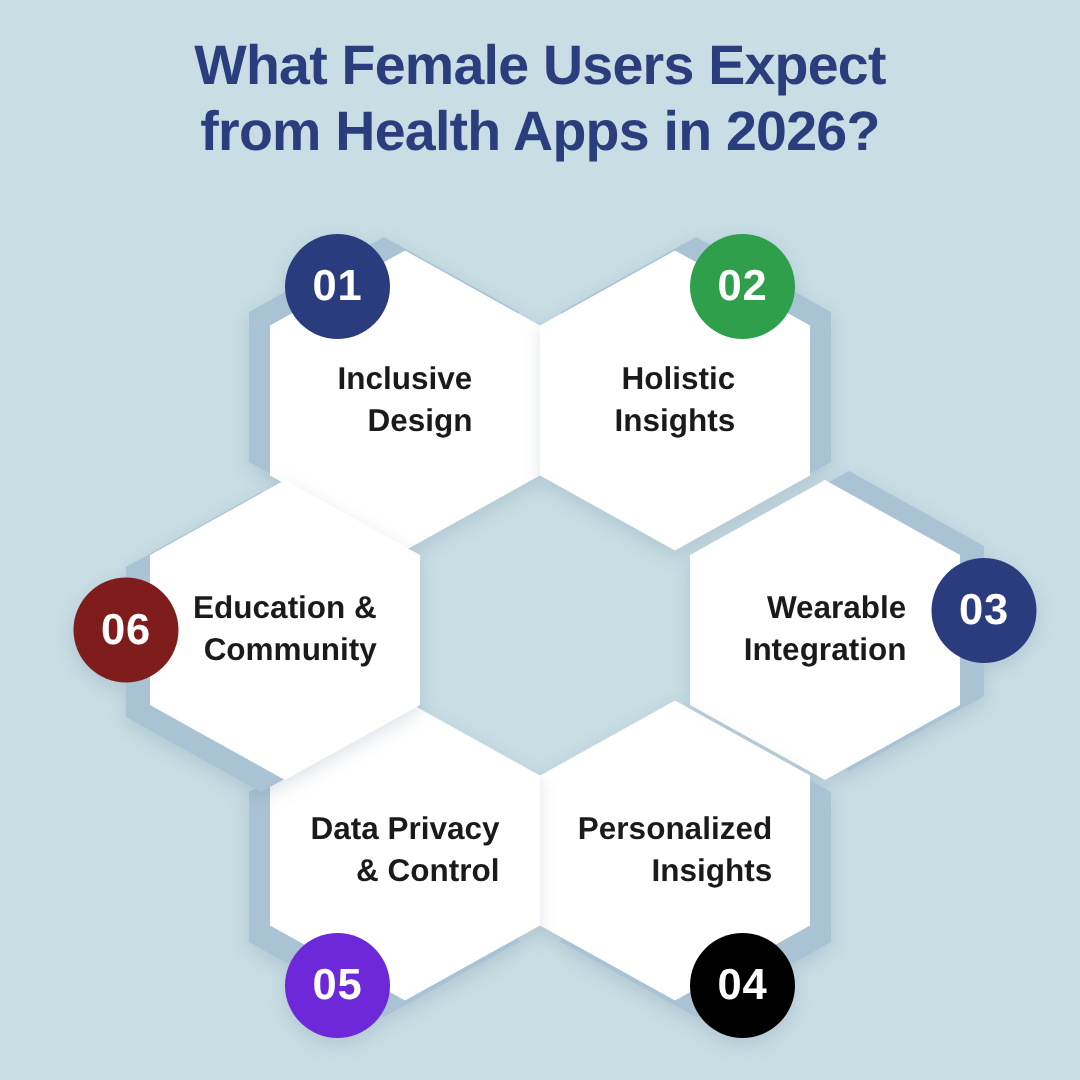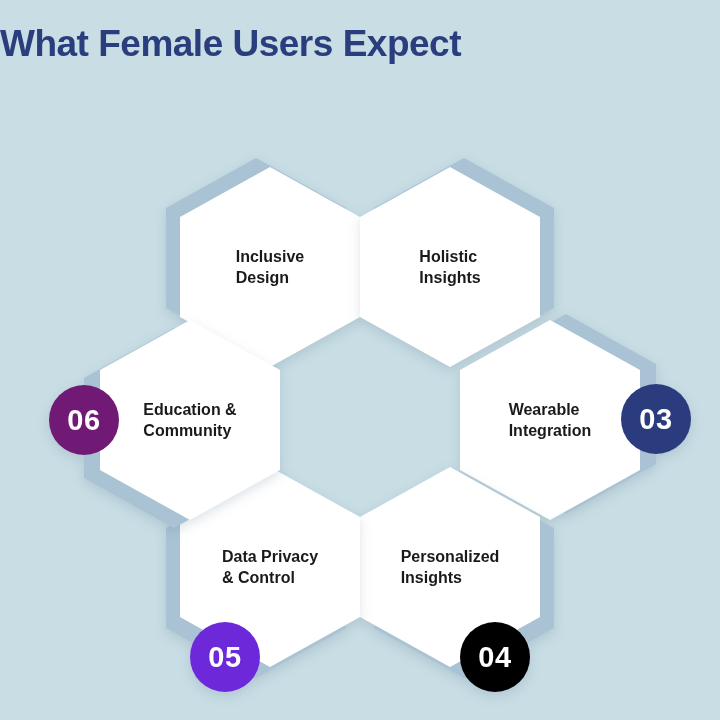--- a/index.html
+++ b/index.html
@@ -9,38 +9,39 @@
   *{margin:0;padding:0;box-sizing:border-box;}
   html,body{width:720px;height:720px;}
   body{
     background:var(--bg);
     font-family:"Liberation Sans", sans-serif;
     overflow:hidden;
   }
   .canvas{position:relative;width:720px;height:720px;}
   .title{
     position:absolute;left:0;top:22px;width:720px;
+    text-align:center;
     font-size:37px;font-weight:bold;letter-spacing:-0.5px;
     line-height:1.18;color:var(--title);
   }
   .hex-item{
     position:absolute;width:180px;height:200px;
     filter:drop-shadow(0 4px 6px rgba(70,100,125,0.18));
   }
   .hex-shadow,.hex-face{
     position:absolute;left:0;top:0;width:180px;height:200px;
     clip-path:polygon(50% 0%,100% 25%,100% 75%,50% 100%,0% 75%,0% 25%);
   }
   .hex-shadow{background:var(--shadow-hex);}
   .hex-face{background:var(--hex-fill);}
   .hex-label{
     position:absolute;left:0;top:0;width:180px;height:200px;
     display:flex;align-items:center;justify-content:center;
-    text-align:left;white-space:pre-line;
-    font-size:16px;font-weight:bold;line-height:1.32;color:var(--text);
+    text-align:right;white-space:pre-line;
+    font-size:21px;font-weight:bold;line-height:1.32;color:var(--text);
   }
   .badge{
     position:absolute;width:70px;height:70px;border-radius:50%;
     display:flex;align-items:center;justify-content:center;
     color:#ffffff;font-size:29px;font-weight:bold;letter-spacing:0.5px;
   }
   
   .pos-1{left:180px;top:167px;}
   .pos-2{left:360px;top:167px;}
   .pos-3{left:440px;top:320px;margin-left:20px;}
@@ -50,44 +51,50 @@
   
   .pos-1 .hex-shadow{transform:translate(-14px,-9px);}
   .pos-2 .hex-shadow{transform:translate(14px,-9px);}
   .pos-3 .hex-shadow{transform:translate(16px,-6px);}
   .pos-4 .hex-shadow{transform:translate(14px,11px);}
   .pos-5 .hex-shadow{transform:translate(-14px,11px);}
   .pos-6 .hex-shadow{transform:translate(-16px,8px);}
   
   .pos-1 .badge{left:10px;top:-11px;}
   .pos-2 .badge{left:100px;top:-11px;}
-  .pos-3 .badge{left:161px;top:64px;}
+  .pos-3 .badge{left:161px;top:52px;}
   .pos-4 .badge{left:100px;top:155px;}
   .pos-5 .badge{left:10px;top:155px;}
   .pos-6 .badge{left:-51px;top:65px;}
 </style>
 </head>
 <body>
 
 <div class="canvas">
 
-  <div class="title"><span>What Female Users Expect</span><br></div>
+  <div class="title"><span>What Female Users Expect</span><br><span>from Health Apps in 2026?</span></div>
 
   <div class="hex-item pos-1">
     <div class="hex-shadow"></div>
     <div class="hex-face"></div>
     <div class="hex-label">Inclusive
 Design</div>
+    <div class="badge" style="background-color: rgb(42, 60, 125);">
+        <span>01</span>
+      </div>
   </div>
 
   <div class="hex-item pos-2">
     <div class="hex-shadow"></div>
     <div class="hex-face"></div>
     <div class="hex-label">Holistic
 Insights</div>
+    <div class="badge" style="background-color: rgb(47, 159, 75);">
+        <span>02</span>
+      </div>
   </div>
 
   <div class="hex-item pos-3">
     <div class="hex-shadow"></div>
     <div class="hex-face"></div>
     <div class="hex-label">Wearable
 Integration</div>
     <div class="badge" style="background-color: rgb(42, 60, 125);">
         <span>03</span>
       </div>
@@ -111,18 +118,18 @@
     <div class="badge" style="background-color: #6d28d9;">
         <span>05</span>
       </div>
   </div>
 
   <div class="hex-item pos-6">
     <div class="hex-shadow"></div>
     <div class="hex-face"></div>
     <div class="hex-label">Education &amp;
 Community</div>
-    <div class="badge" style="background-color: #701a75;">
+    <div class="badge" style="background-color: #7f1d1d;">
         <span>06</span>
       </div>
   </div>
 
 </div>
 
 </body></html>

